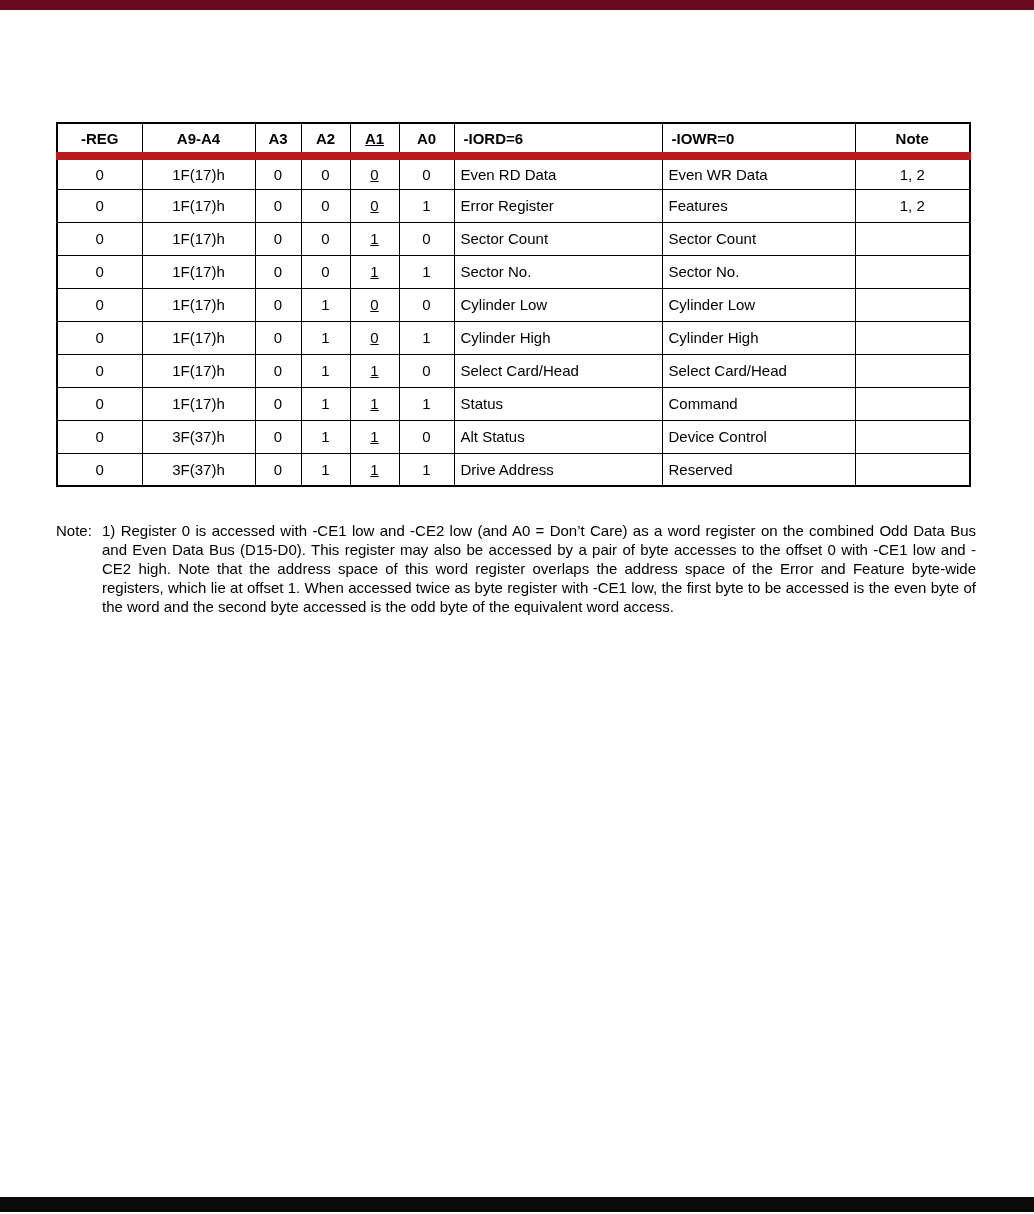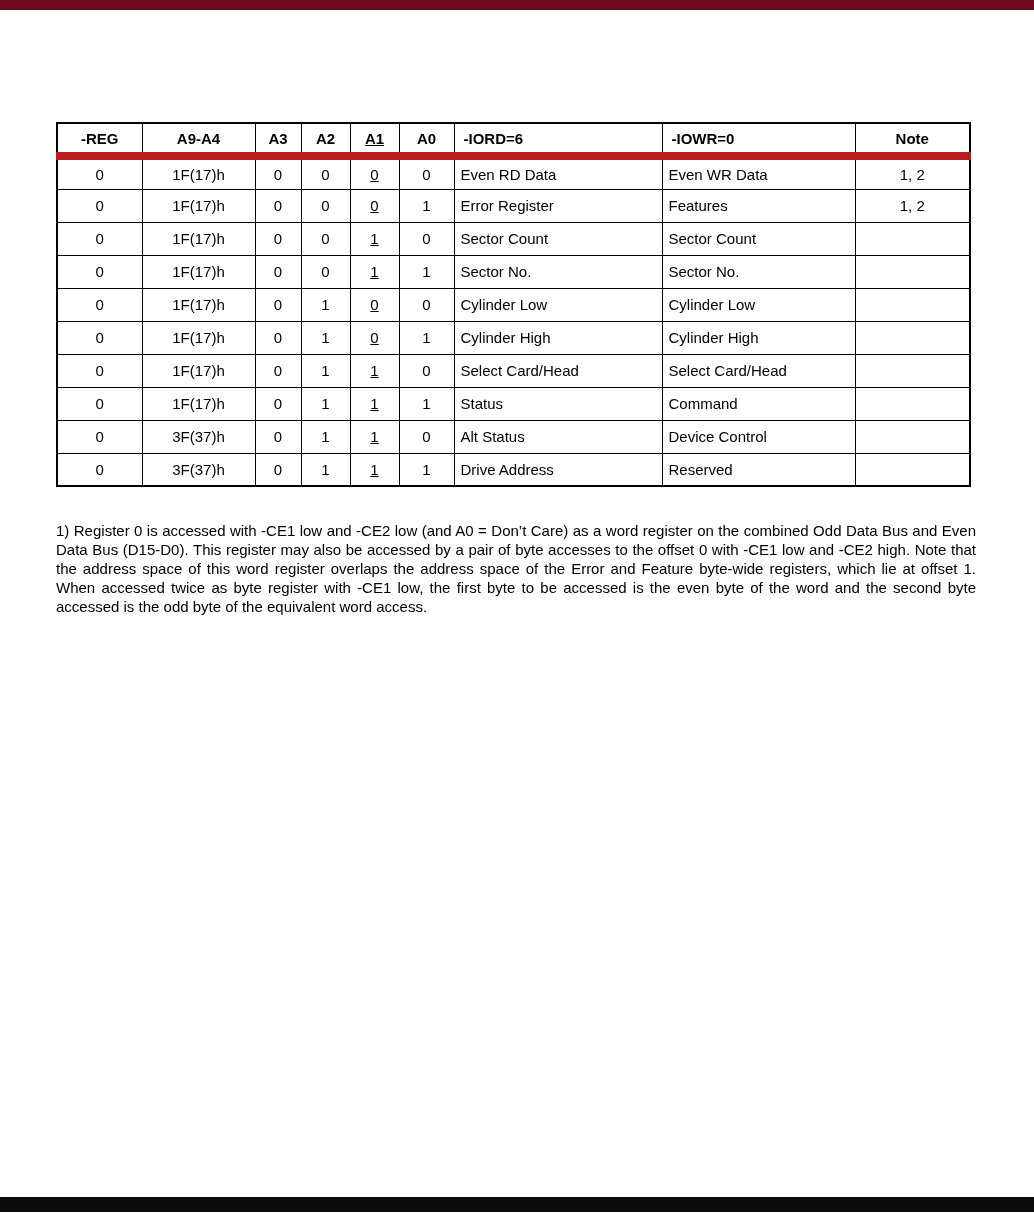--- a/index.html
+++ b/index.html
@@ -213,20 +213,21 @@
           <td class="c-center">1</td>
           <td class="c-center">1</td>
           <td class="c-left">Drive Address</td>
           <td class="c-left">Reserved</td>
           <td class="c-center"></td>
         </tr>
       </tbody>
   </table>
 
   <div class="notes">
+    <div class="note-label">Note:</div>
     <div class="note-items">
         <p>1) Register 0 is accessed with -CE1 low and -CE2 low (and A0 = Don’t Care) as a word register on the combined Odd Data Bus and Even Data Bus (D15-D0). This register may also be accessed by a pair of byte accesses to the offset 0 with -CE1 low and -CE2 high. Note that the address space of this word register overlaps the address space of the Error and Feature byte-wide registers, which lie at offset 1. When accessed twice as byte register with -CE1 low, the first byte to be accessed is the even byte of the word and the second byte accessed is the odd byte of the equivalent word access.</p>
       </div>
   </div>
 
 </div>
 
 <div class="bottom-bar" style="background-color: rgb(11, 11, 11);"></div>
 
 </body></html>

